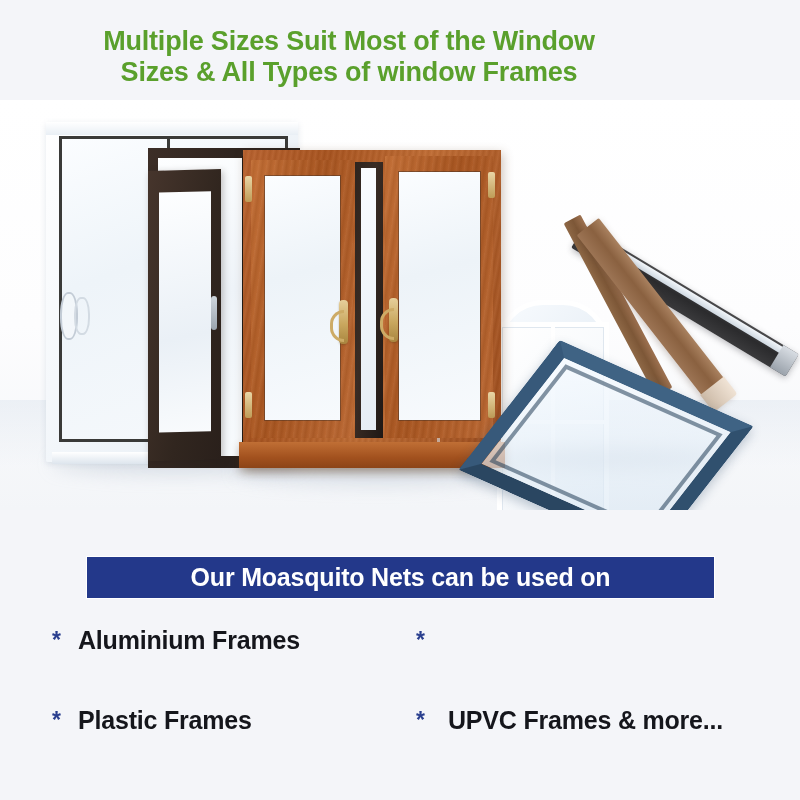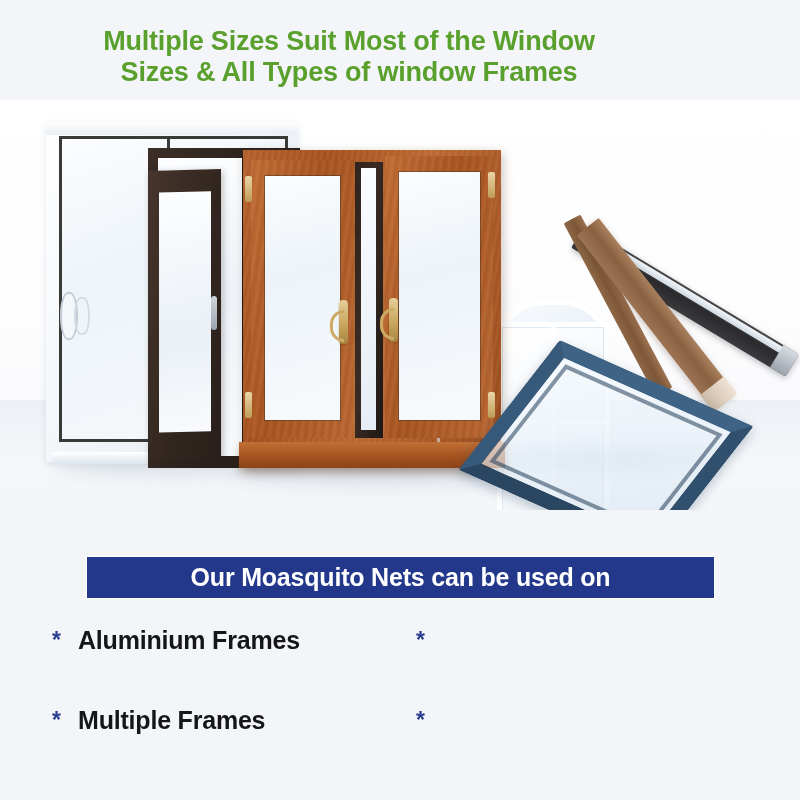--- a/index.html
+++ b/index.html
@@ -451,18 +451,19 @@
 <div class="bullets">
   <div class="bullet c1">
     <span class="star">*</span>
     <span class="txt">Aluminium Frames</span>
   </div>
   <div class="bullet c2">
     <span class="star">*</span>
   </div>
   <div class="bullet c1">
     <span class="star">*</span>
-    <span class="txt">Multiple Frames</span>
+    <span class="txt">Plastic Frames</span>
   </div>
   <div class="bullet c2">
     <span class="star">*</span>
+    <span class="txt">UPVC Frames &amp; more...</span>
   </div>
 </div>
 
 </body></html>

